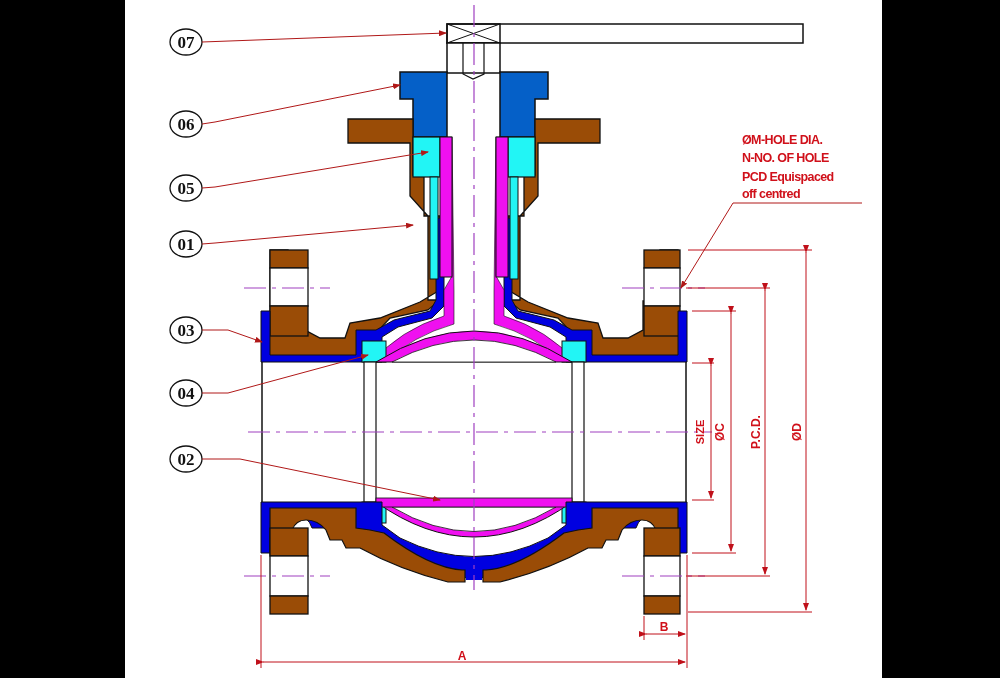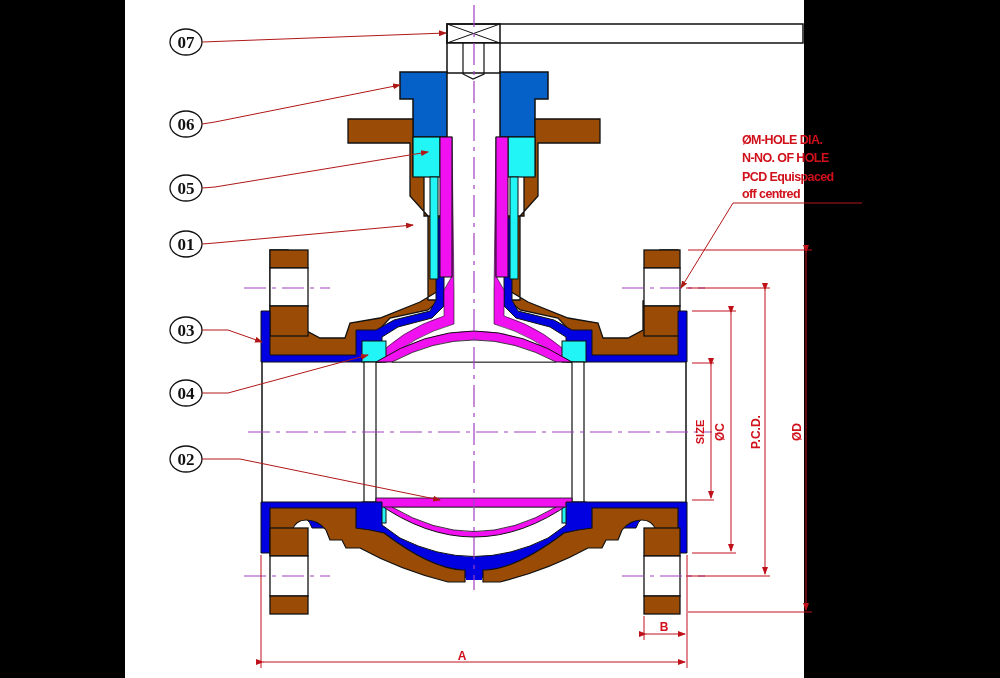--- a/index.html
+++ b/index.html
@@ -1,17 +1,17 @@
 <!DOCTYPE html>
 <html><head>
 <meta charset="utf-8">
 <style>
   html, body { margin: 0; padding: 0; background: #000; }
   body { width: 1000px; height: 678px; position: relative; overflow: hidden; font-family: "Liberation Sans", sans-serif; }
-  #canvas { position: absolute; left: 125px; top: 0; width: 679px; height: 678px; background: #fff; }
+  #canvas { position: absolute; left: 125px; top: 0; width: 757px; height: 678px; background: #fff; }
   svg { position: absolute; left: 0; top: 0; }
   .callout-text { font-family: "Liberation Serif", serif; font-weight: bold; font-size: 17px; fill: #111; }
   .dim-text { font-family: "Liberation Sans", sans-serif; font-weight: bold; fill: #d0101a; }
   .note-text { font-family: "Liberation Sans", sans-serif; font-weight: bold; font-size: 12.5px; fill: #d0101a; letter-spacing: -0.6px; }
 </style>
 </head>
 <body>
 
 <div id="canvas">
 <svg width="753" height="678" viewBox="125 0 753 678">

